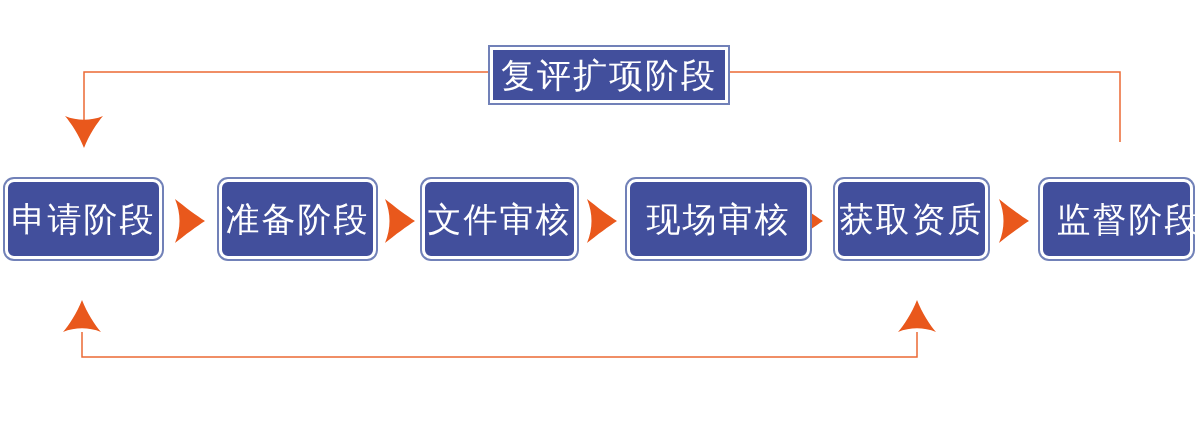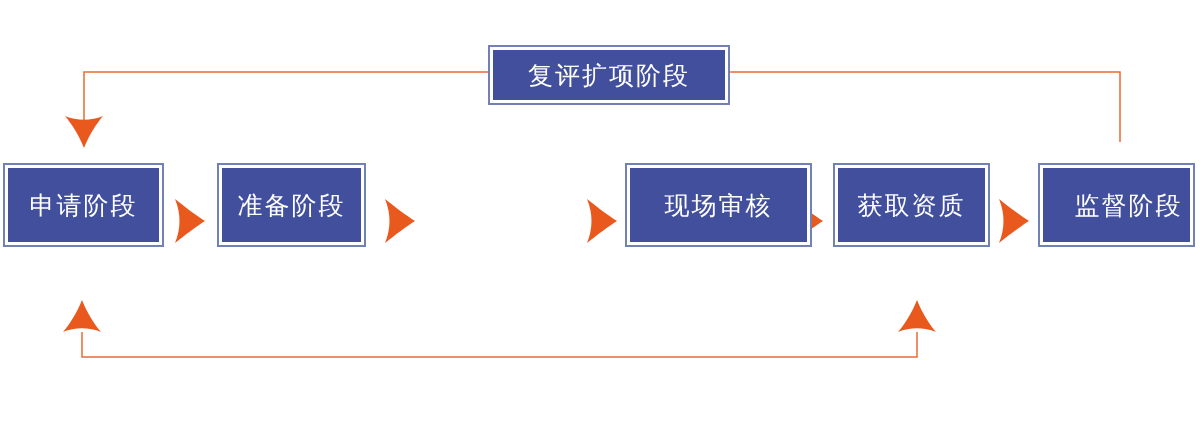--- a/index.html
+++ b/index.html
@@ -18,30 +18,30 @@
     position:absolute;
     box-sizing:border-box;
     background:#424F9C;
     border:3px solid #ffffff;
     box-shadow:0 0 0 2px #7181B8;
     display:flex;align-items:center;justify-content:center;
     z-index:2;
   }
   .flow-box .label{
     color:#ffffff;
-    font-size:25px;
+    font-size:34px;
     letter-spacing:2px;
     white-space:nowrap;
     line-height:1;
     text-align:center;
   }
   
-  .stage{top:165px;height:80px;}
+  .stage{top:179px;height:80px;border-radius:9px;}
   .stage-1{left:5px;width:157px;}
-  .stage-2{left:219px;width:145px;}
+  .stage-2{left:219px;width:157px;}
   .stage-3{left:422px;width:155px;}
   .stage-4{left:627px;width:183px;}
   .stage-5{left:835px;width:153px;justify-content:center;}
   .stage-6{left:1040px;width:153px;padding-left:24px;}
   
   .loop-top{left:490px;top:47px;width:238px;height:56px;}
   .loop-bottom{left:375px;top:327px;width:182px;height:60px;}
 </style>
 </head>
 <body>
@@ -74,20 +74,23 @@
       <use href="#chev" transform="translate(1014,221)"></use>
     </g>
   </svg>
 
   <div class="flow-box stage stage-1">
     <span class="label">申请阶段</span>
   </div>
   <div class="flow-box stage stage-2">
     <span class="label">准备阶段</span>
   </div>
+  <div class="flow-box stage stage-3">
+    <span class="label">文件审核</span>
+  </div>
   <div class="flow-box stage stage-4">
     <span class="label">现场审核</span>
   </div>
   <div class="flow-box stage stage-5">
     <span class="label">获取资质</span>
   </div>
   <div class="flow-box stage stage-6">
     <span class="label">监督阶段</span>
   </div>
 

